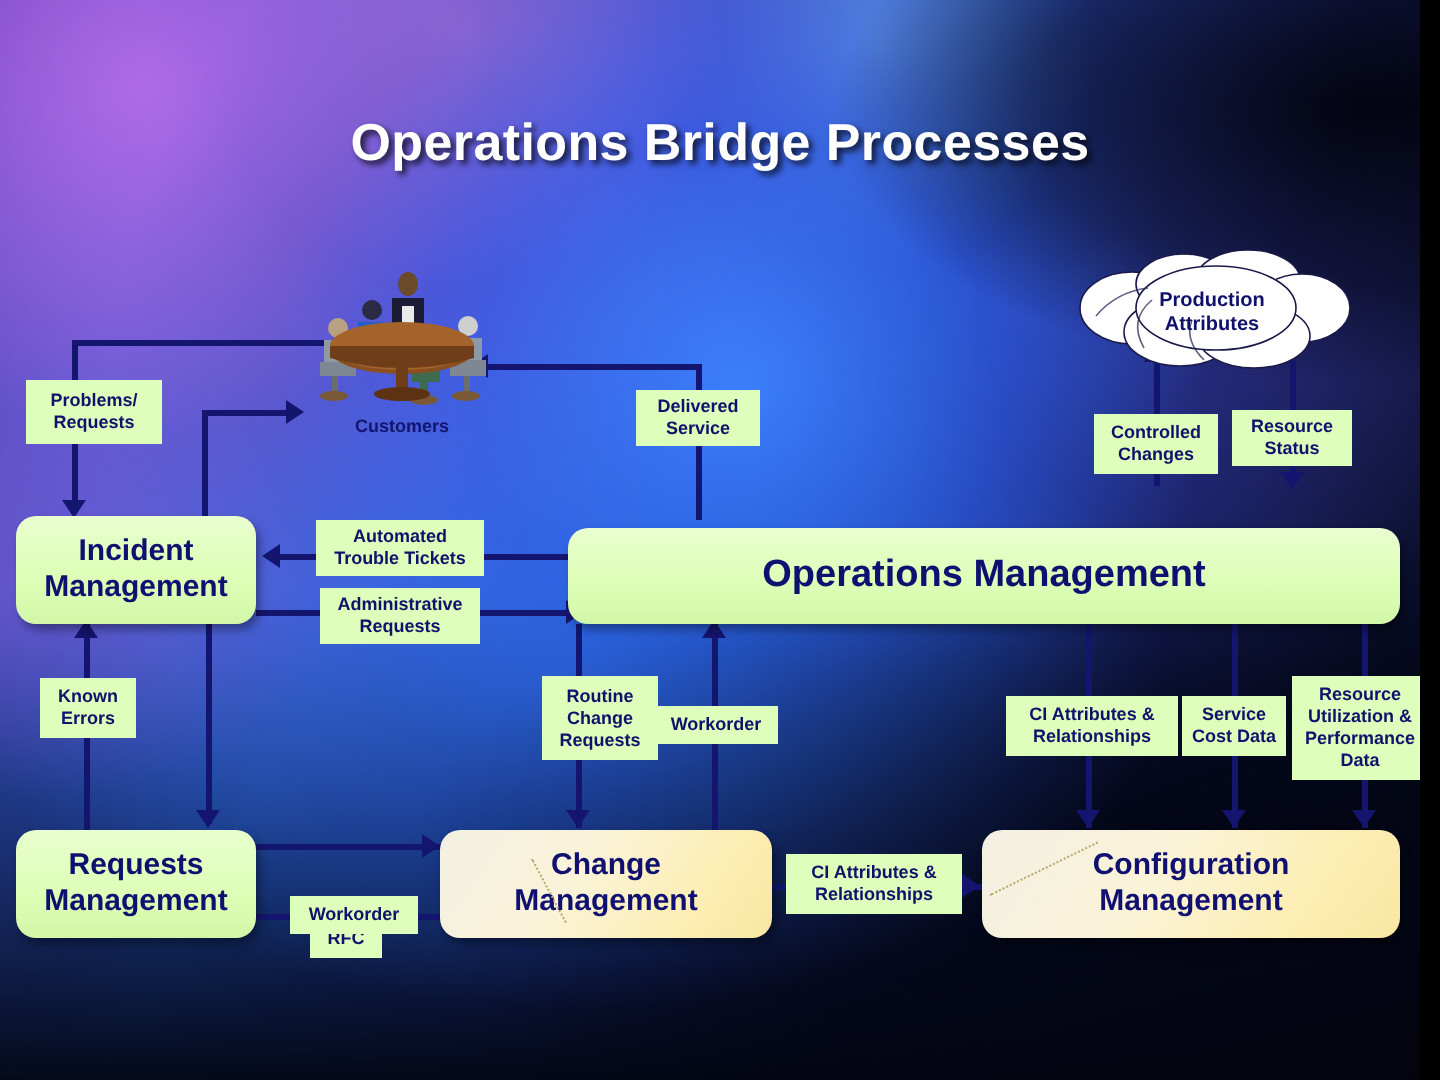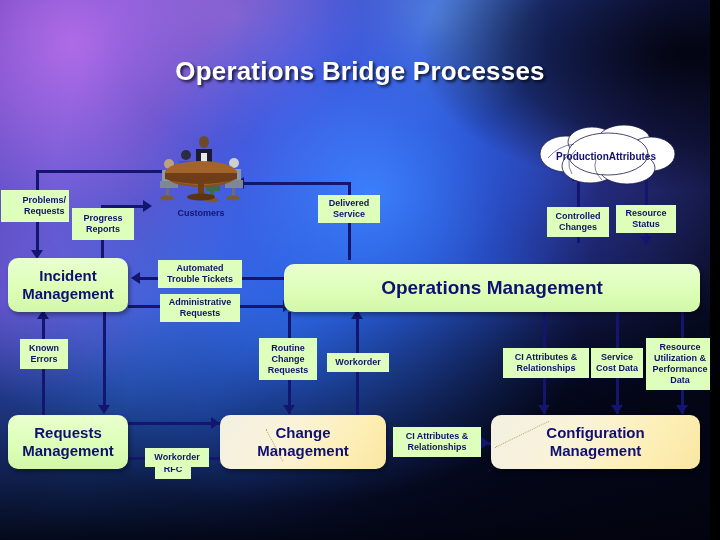--- a/index.html
+++ b/index.html
@@ -74,21 +74,21 @@
   .ah{position:absolute;width:0;height:0;z-index:4;}
   .ah.down{border-left:6px solid transparent;border-right:6px solid transparent;border-top:9px solid #14156e;}
   .ah.up{border-left:6px solid transparent;border-right:6px solid transparent;border-bottom:9px solid #14156e;}
   .ah.left{border-top:6px solid transparent;border-bottom:6px solid transparent;border-right:9px solid #14156e;}
   .ah.right{border-top:6px solid transparent;border-bottom:6px solid transparent;border-left:9px solid #14156e;}
 
   
   .cloud{position:absolute;z-index:5;}
   .cloud .ctxt{
     position:absolute;left:0;top:0;width:100%;height:100%;
-    display:flex;align-items:center;justify-content:center;
+    display:flex;flex-direction:column;align-items:center;justify-content:center;
     color:#11116b;font-size:10px;font-weight:bold;line-height:12px;text-align:center;
     padding-top:4px;box-sizing:border-box;
   }
   
   .clip{position:absolute;z-index:5;}
   .clip .cap{
     position:absolute;left:0;bottom:-1px;width:100%;text-align:center;
     color:#14156e;font-size:9px;font-weight:bold;
   }
   .dotted{
@@ -217,33 +217,27 @@
 
       <ellipse cx="46" cy="42" rx="36" ry="12" fill="#8a4f20"></ellipse>
       <ellipse cx="46" cy="40" rx="36" ry="12" fill="#a5632c"></ellipse>
       <path d="M10 40 h72 v6 q-36 10 -72 0 z" fill="#6f3d18"></path>
       <rect x="43" y="48" width="6" height="16" fill="#6f3d18"></rect>
       <ellipse cx="46" cy="64" rx="14" ry="3.5" fill="#5c3212"></ellipse>
     </svg>
     <div class="cap">Customers</div>
   </div>
 
-  <div class="lbl" style="left:1px;  top:190px; width:68px; height:32px;justify-content:flex-end;">
+  <div class="lbl" style="left:13px;  top:190px; width:68px; height:32px;">
     <div>
       <div>Problems/</div>
       <div>Requests</div>
     </div>
   </div>
 
-  <div class="lbl" style="left:72px; top:208px; width:62px; height:32px;">
-    <div>
-      <div>Progress</div>
-      <div>Reports</div>
-    </div>
-  </div>
 
   <div class="lbl" style="left:318px; top:195px; width:62px; height:28px;">
     <div>
       <div>Delivered</div>
       <div>Service</div>
     </div>
   </div>
 
   <div class="lbl" style="left:547px; top:207px; width:62px; height:30px;">
     <div>
@@ -274,21 +268,21 @@
   </div>
 
   <div class="lbl" style="left:20px; top:339px; width:48px; height:30px;">
     <div>
       <div>Known</div>
       <div>Errors</div>
     </div>
   </div>
 
 
-  <div class="lbl" style="left:259px; top:338px; width:58px; height:42px;">
+  <div class="lbl" style="left:271px; top:338px; width:58px; height:42px;">
     <div>
       <div>Routine</div>
       <div>Change</div>
       <div>Requests</div>
     </div>
   </div>
 
   <div class="lbl" style="left:327px; top:353px; width:62px; height:19px;">Workorder</div>
 
   <div class="lbl" style="left:503px; top:348px; width:86px; height:30px;">

